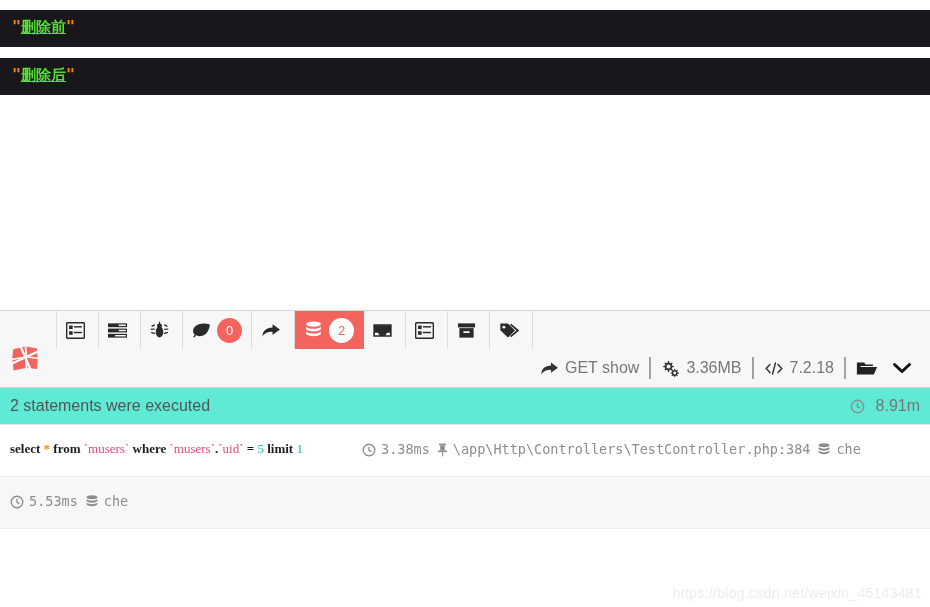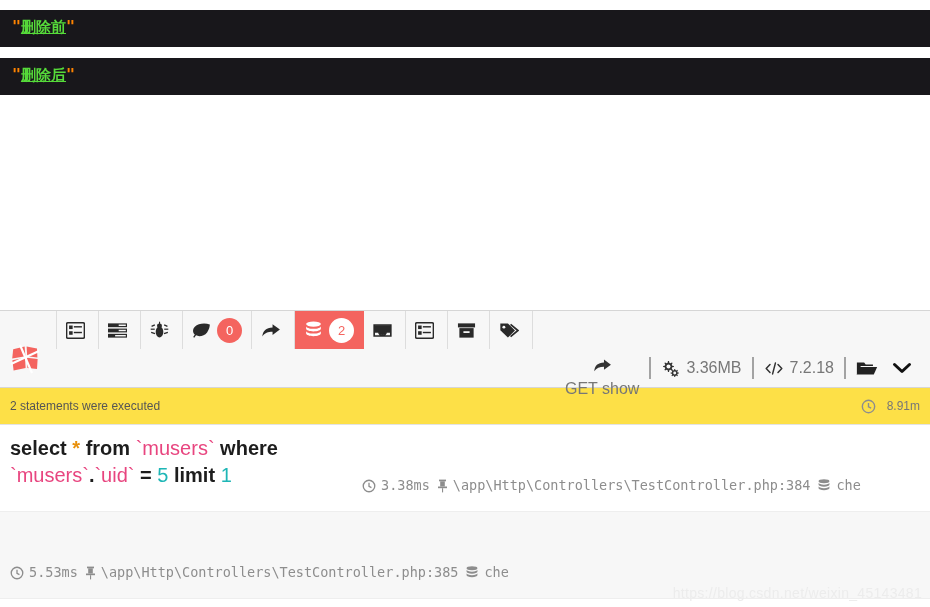--- a/index.html
+++ b/index.html
@@ -102,52 +102,52 @@
     font-size:16px;
   }
   .st-item{
     display:flex;
     align-items:center;
     gap:6px;
     padding:0 10px;
     border-left:2px solid #a3a3a3;
     height:22px;
   }
-  .st-item.nobord{border-left:none;flex-direction:column;}
+  .st-item.nobord{border-left:none;}
   .st-icon{color:#555;display:inline-flex;align-items:center;}
 
   
   .db-panelhead{
     height:36px;
     display:flex;
     align-items:center;
     justify-content:space-between;
     padding:0 10px;
     color:#555;
-    font-size:12px;
+    font-size:16px;
     border-bottom:1px solid #e3e3e3;
-    background:#fde047;
+    background:#5eead4;
   }
   .db-panelhead .right{
     display:flex;align-items:center;gap:11px;color:#777;
   }
 
   .qrow{
     display:flex;
     align-items:flex-start;
     padding:10px 10px 12px 10px;
     border-bottom:1px solid #eee;
     min-height:52px;
     box-sizing:border-box;
   }
   .qrow.alt{background:#f7f7f7;}
   .qsql{
     flex:0 0 352px;
-    font-family:Liberation Sans, sans-serif;
-    font-size:20px;
+    font-family:Liberation Serif, serif;
+    font-size:13px;
     line-height:27px;
     color:#222;
     font-weight:bold;
     word-break:break-word;
   }
   .kw{color:#1d1d1d;font-weight:bold;}
   .ident{color:#e8457f;font-weight:normal;}
   .num{color:#1eb6b6;font-weight:normal;}
   .op{color:#1d1d1d;font-weight:bold;}
   .star{color:#e8900c;font-weight:bold;}
@@ -158,21 +158,21 @@
     align-items:center;
     gap:7px;
     color:#8d8d8d;
     font-family:"DejaVu Sans Mono","Liberation Mono",monospace;
     font-size:13.5px;
     line-height:27px;
     white-space:nowrap;
     overflow:hidden;
     padding-top:1px;
   }
-  .qmeta .grp{display:inline-flex;align-items:center;gap:5px;margin-top:36px;}
+  .qmeta .grp{display:inline-flex;align-items:center;gap:5px;}
 
   .watermark{
     position:absolute;
     right:8px;bottom:6px;
     color:#ececec;
     font-size:14px;
     letter-spacing:.3px;
     pointer-events:none;
   }
   svg{shape-rendering:geometricPrecision;}
@@ -444,33 +444,20 @@
         <span>
           <svg width="14" height="14" viewBox="0 0 16 16" style="display:block">
               <circle cx="8" cy="8" r="6.6" fill="none" stroke="#8d8d8d" stroke-width="1.5"></circle>
               <path d="M8 4.2 V8.3 L10.8 9.8" fill="none" stroke="#8d8d8d" stroke-width="1.5"></path>
             </svg>
         </span>
         <span>5.53ms</span>
       </span>
       <span class="grp">
         <span>
-          <svg width="11" height="14" viewBox="0 0 11 14" style="display:block">
-              <g fill="#8d8d8d">
-                <rect x="2" y="0.6" width="7" height="1.7"></rect>
-                <rect x="3.2" y="2.3" width="4.6" height="5.2"></rect>
-                <rect x="1" y="7.5" width="9" height="1.7"></rect>
-                <rect x="5" y="9.2" width="1.1" height="4.2"></rect>
-              </g>
-            </svg>
-        </span>
-        <span>\app\Http\Controllers\TestController.php:385</span>
-      </span>
-      <span class="grp">
-        <span>
           <svg width="14" height="14" viewBox="0 0 16 16" style="display:block">
               <g fill="#8d8d8d">
                 <ellipse cx="8" cy="2.6" rx="6.2" ry="2.2"></ellipse>
                 <path d="M1.8 4.4 C1.8 5.6 4.6 6.6 8 6.6 C11.4 6.6 14.2 5.6 14.2 4.4 L14.2 6.6 C14.2 7.8 11.4 8.8 8 8.8 C4.6 8.8 1.8 7.8 1.8 6.6 Z"></path>
                 <path d="M1.8 8.4 C1.8 9.6 4.6 10.6 8 10.6 C11.4 10.6 14.2 9.6 14.2 8.4 L14.2 10.6 C14.2 11.8 11.4 12.8 8 12.8 C4.6 12.8 1.8 11.8 1.8 10.6 Z"></path>
               </g>
             </svg>
         </span>
         <span>che</span>
       </span>

